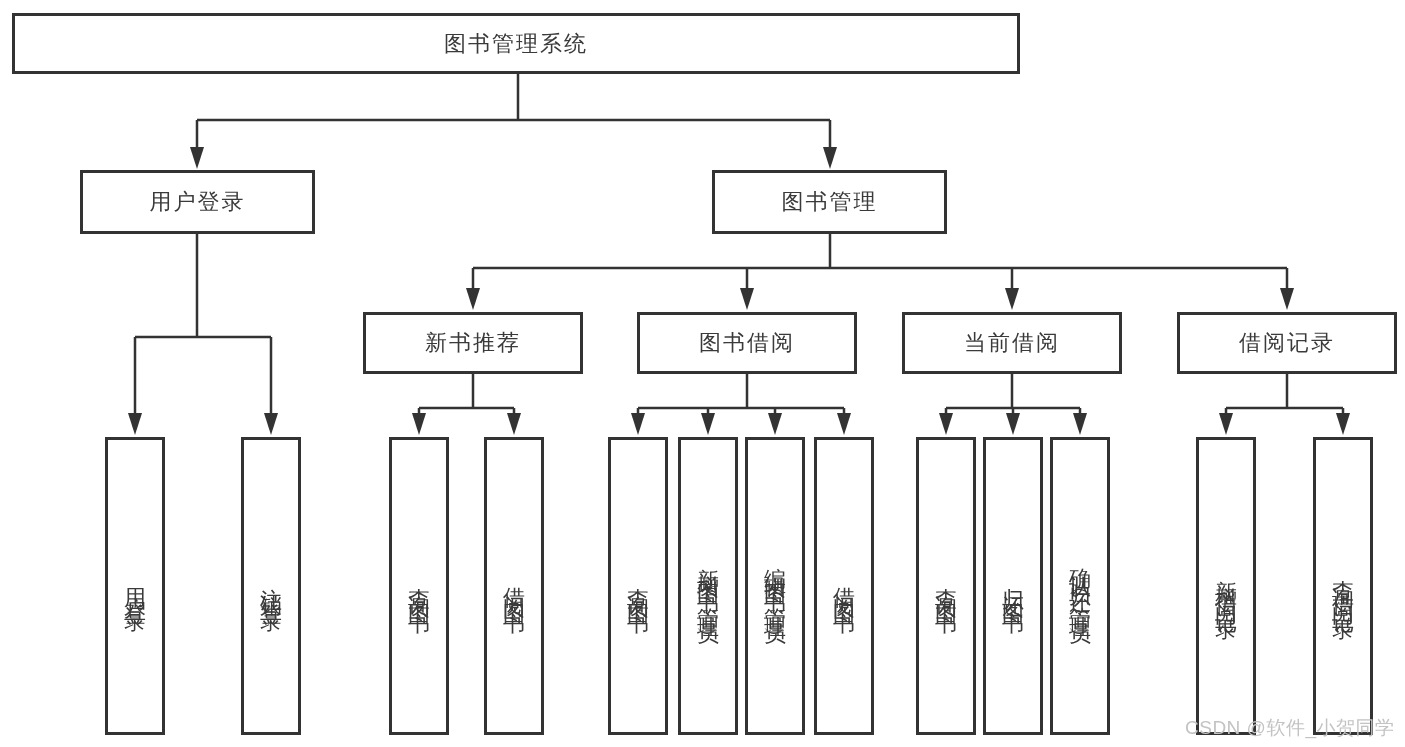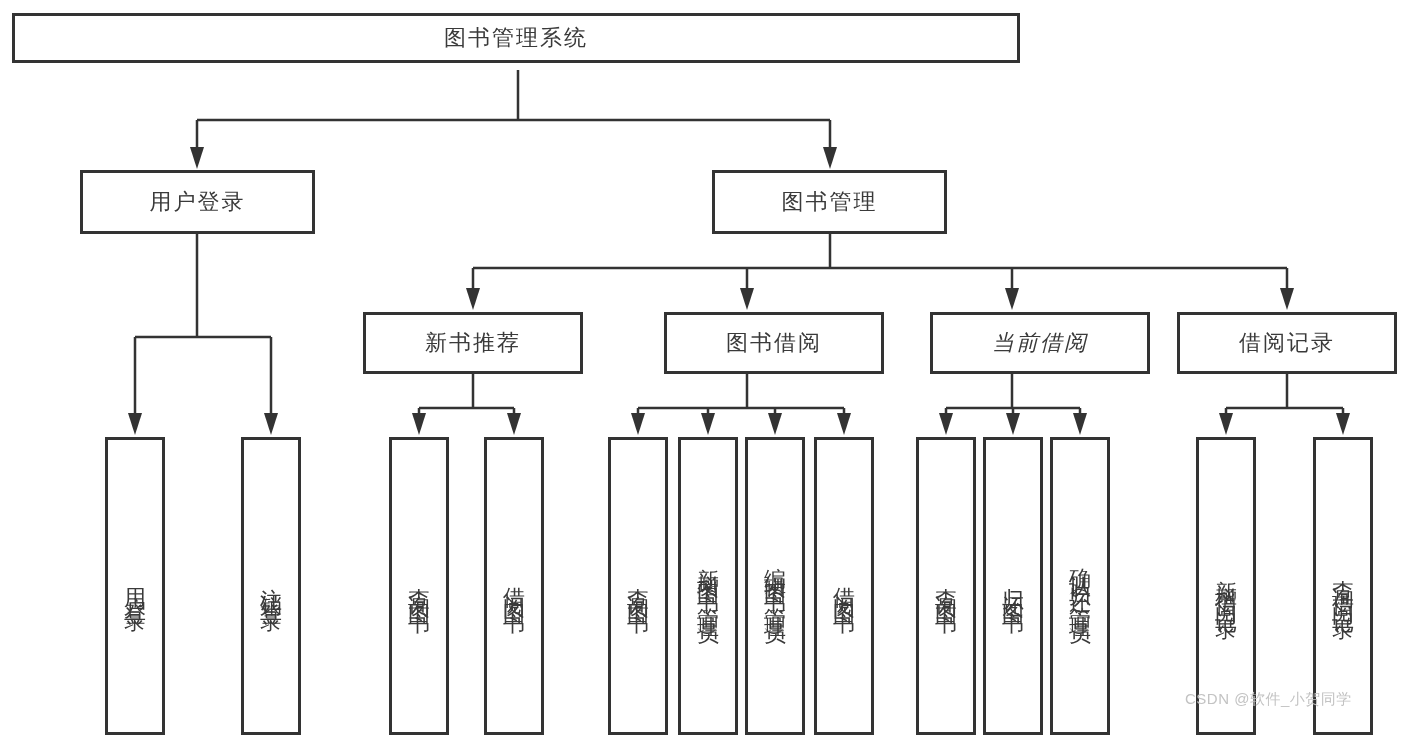--- a/index.html
+++ b/index.html
@@ -25,27 +25,27 @@
     background: #ffffff;
     border: 3px solid #333333;
     color: #3a3a3a;
     display: flex;
     align-items: center;
     justify-content: center;
     font-size: 22px;
     letter-spacing: 2px;
     z-index: 2;
   }
-  .node.root   { left: 12px;  top: 13px;  width: 1008px; height: 50px; text-align: right; }
+  .node.root   { left: 12px;  top: 13px;  width: 1008px; height: 61px; text-align: right; }
   .node.lvl1-a { left: 80px;  top: 170px; width: 235px;  height: 64px; }
   .node.lvl1-b { left: 712px; top: 170px; width: 235px;  height: 64px; }
   .node.lvl2   { top: 312px;  width: 220px; height: 62px; }
   .node.l2-0 { left: 363px; }
-  .node.l2-1 { left: 664px; font-family: Liberation Mono, monospace; }
-  .node.l2-2 { left: 930px; font-style: italic; }
+  .node.l2-1 { left: 637px; font-family: Liberation Mono, monospace; }
+  .node.l2-2 { left: 902px; }
   .node.l2-3 { left: 1177px; }
   .node.leaf {
     top: 437px; width: 60px; height: 298px;
     border-width: 3px;
   }
   .leaf .vtext {
     writing-mode: vertical-rl;
     text-orientation: mixed;
     letter-spacing: 8px;
     font-size: 22px;
@@ -61,22 +61,22 @@
   .leaf.x5  { left: 678px; }
   .leaf.x6  { left: 745px; }
   .leaf.x7  { left: 814px; }
   .leaf.x8  { left: 916px; }
   .leaf.x9  { left: 983px; }
   .leaf.x10 { left: 1050px; }
   .leaf.x11 { left: 1196px; }
   .leaf.x12 { left: 1313px; }
   #watermark {
     position: absolute;
-    left: 1185px; top: 690px;
-    font-size: 15px;
+    left: 1185px; top: 715px;
+    font-size: 19px;
     color: #c3c3c3;
     letter-spacing: 0.5px;
     z-index: 6;
     white-space: nowrap;
     text-align: right;
   }
   svg path { stroke: #333333; stroke-width: 2.5; fill: none; }
   svg polygon { fill: #333333; stroke: none; }
 </style>
 </head>

